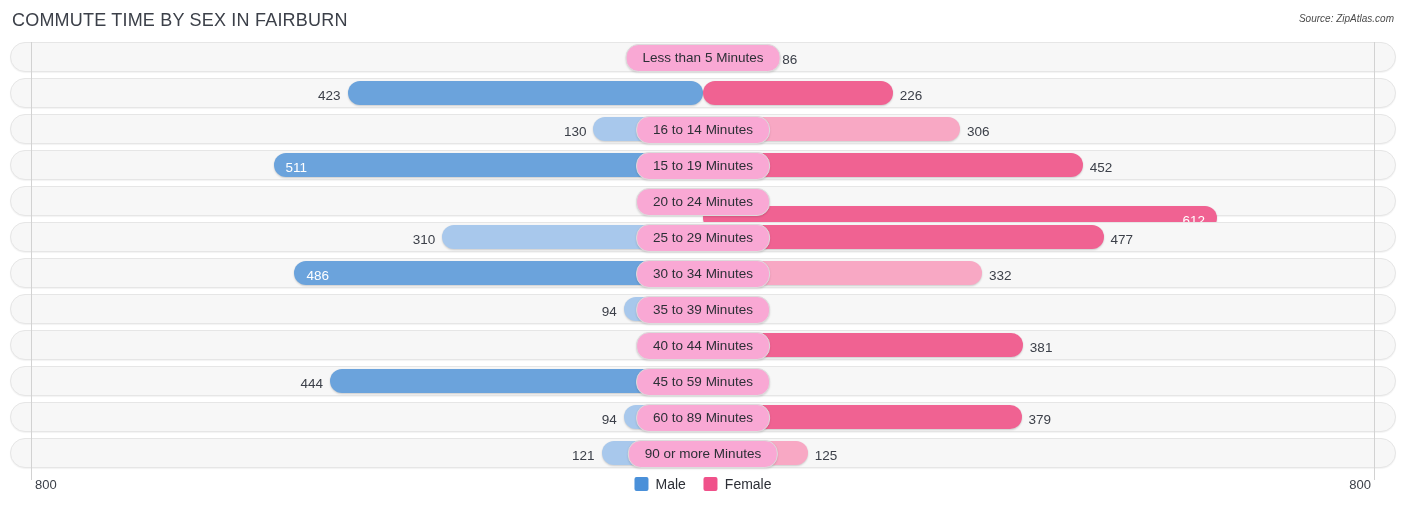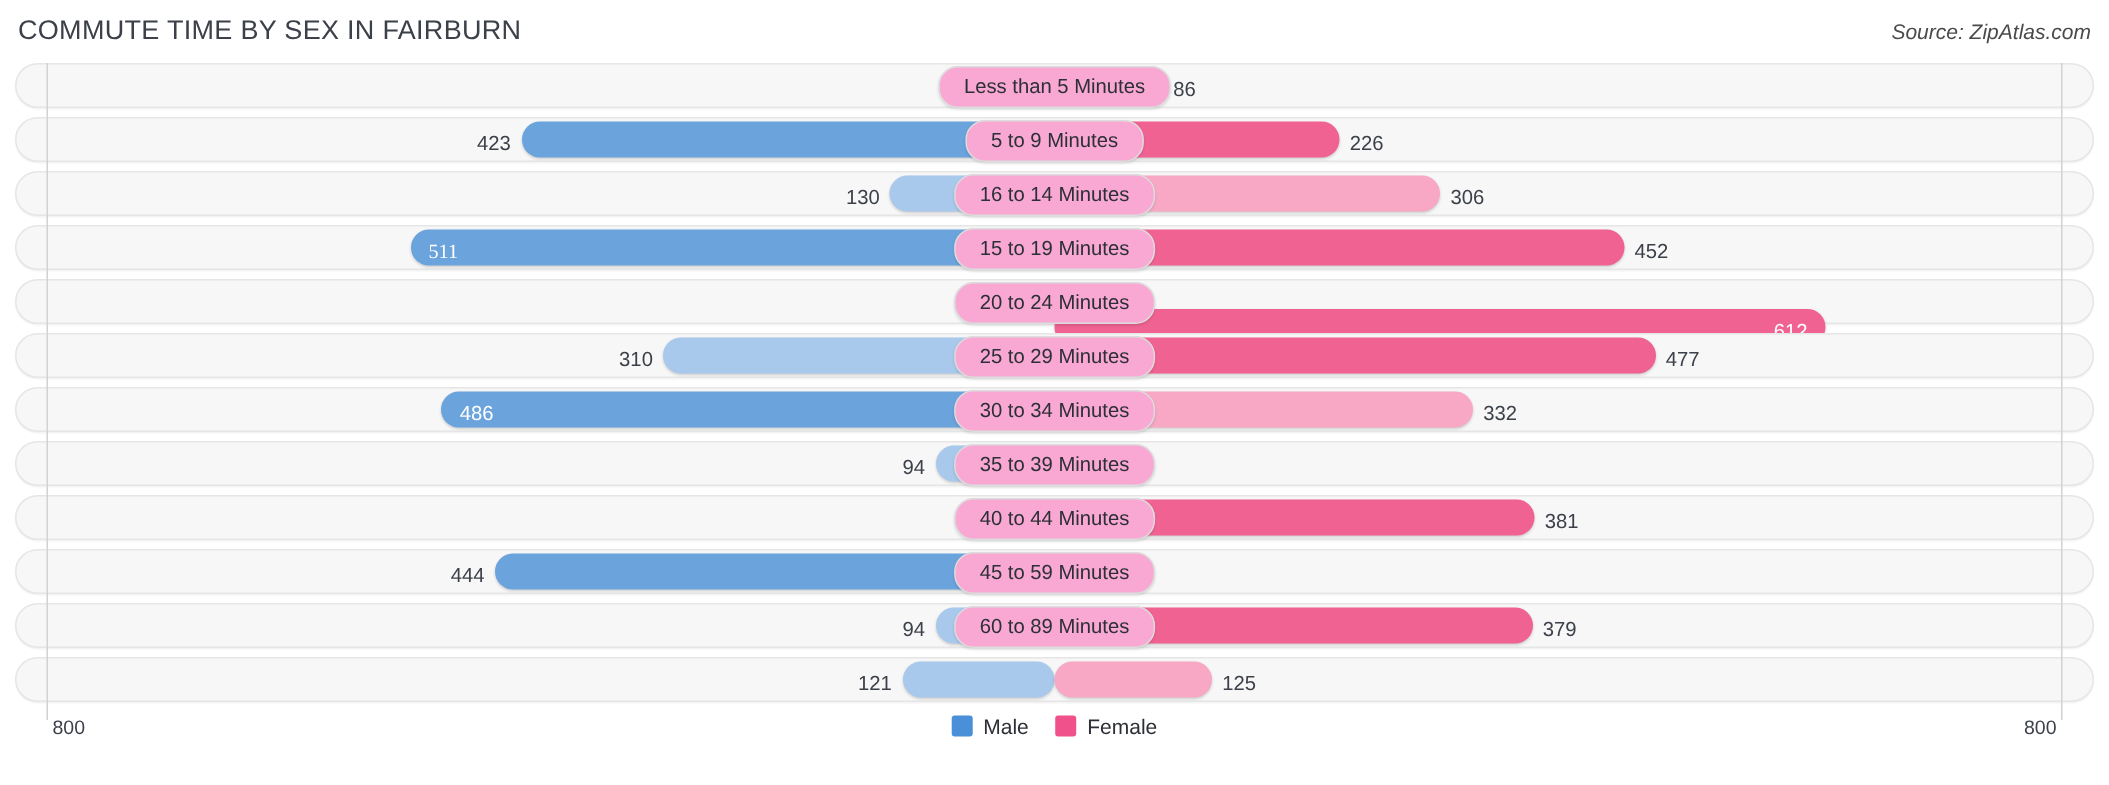--- a/index.html
+++ b/index.html
@@ -28,21 +28,21 @@
     font-size: 18px;
     font-weight: 400;
     letter-spacing: 0.2px;
     color: #3c4049;
     white-space: nowrap;
   }
   .chart-source {
     position: absolute;
     right: 12px;
     top: 13px;
-    font-size: 14px;
+    font-size: 10px;
     font-style: italic;
     color: #4a4a4a;
     white-space: nowrap;
   }
 
   
   .plot {
     position: relative;
     margin: 0 10px;
     height: 432px;
@@ -217,40 +217,39 @@
         <div class="half left">
           <div class="bar male" style="width: 52.9%;">
             <span class="val outside-left">423</span>
           </div>
         </div>
         <div class="half right">
           <div class="bar female" style="width: 28.25%;">
             <span class="val outside-right">226</span>
           </div>
         </div>
-        <div class="center-pill">5 to 9 Minutes</div>
       </div>
       <div class="row">
         <div class="track"></div>
         <div class="half left">
           <div class="bar male light" style="width: 16.3%;">
             <span class="val outside-left">130</span>
           </div>
         </div>
         <div class="half right">
           <div class="bar female light" style="width: 38.25%;">
             <span class="val outside-right">306</span>
           </div>
         </div>
         <div class="center-pill">16 to 14 Minutes</div>
       </div>
       <div class="row">
         <div class="track"></div>
         <div class="half left">
-          <div class="bar male" style="width: 63.9%; font-family: Liberation Serif, serif;">
+          <div class="bar male" style="width: 63.9%;">
             <span class="val inside-left">511</span>
           </div>
         </div>
         <div class="half right">
           <div class="bar female" style="width: 56.5%;">
             <span class="val outside-right">452</span>
           </div>
         </div>
         <div class="center-pill">15 to 19 Minutes</div>
       </div>
@@ -352,20 +351,21 @@
         <div class="half left">
           <div class="bar male light" style="width: 15.1%;">
             <span class="val outside-left">121</span>
           </div>
         </div>
         <div class="half right">
           <div class="bar female light" style="width: 15.6%;">
             <span class="val outside-right">125</span>
           </div>
         </div>
+        <div class="center-pill">90 or more Minutes</div>
       </div>
     </div>
 </div>
 
 <div class="footer">
   <div class="axis-max left">800</div>
   <div class="axis-max right">800</div>
   <div class="legend" id="legend">
       <div class="legend-item">
         <span class="legend-swatch" style="background: rgb(74, 144, 217);"></span>

